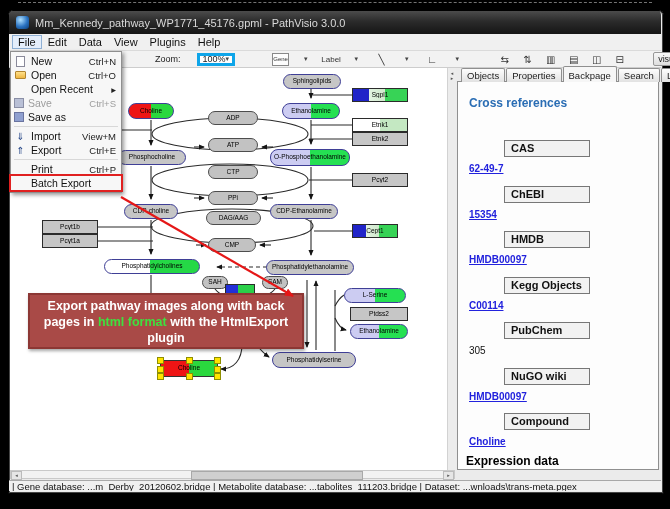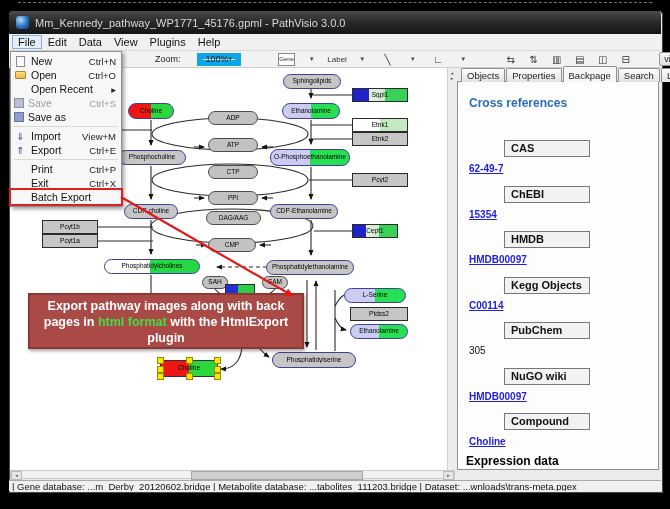--- a/index.html
+++ b/index.html
@@ -20,21 +20,21 @@
   .menubar{position:absolute;left:9px;top:34px;width:652px;height:17px;background:#f0f0f0;
            border-bottom:1px solid #dadada;display:flex;align-items:center;padding-left:3px;
            box-sizing:border-box;font-size:11px;z-index:3;}
   .mb-item{padding:0px 6px;color:#111;text-align:right;}
   .mb-item.active{background:#e4eefb;border:1px solid #8fb0d4;padding:0px 5px;}
 
   .toolbar{position:absolute;left:9px;top:51px;width:652px;height:17px;background:#f2f2f2;
            border-bottom:1px solid #cdcdcd;display:flex;align-items:center;box-sizing:border-box;
            padding-left:146px;gap:16px;font-size:9px;color:#222;z-index:3;}
   .zoom-combo{display:flex;align-items:center;justify-content:space-between;background:#fff;
-              border:6px solid #0ea5e9;width:66px;height:13px;padding:0 3px;box-sizing:border-box;}
+              border:3px solid #0ea5e9;width:66px;height:13px;padding:0 3px;box-sizing:border-box;}
   .combo-arrow{font-size:7px;color:#444;}
   .tb-sep{width:1px;height:13px;background:#c2c2c2;margin:0 3px;}
   .tb-btn{min-width:15px;height:14px;display:flex;align-items:center;justify-content:center;
           color:#333;font-size:10px;}
   .gene-box{border:1px solid #888;background:#fdfdfd;font-size:6px;width:22px;height:11px;
             display:flex;align-items:center;justify-content:center;}
   .label-btn{font-size:8px;}
   .viz-combo{margin-left:10px;display:flex;align-items:center;justify-content:space-between;
              background:linear-gradient(#f7f7f7,#dedede);border:1px solid #979797;width:72px;height:14px;
              padding:0 4px;box-sizing:border-box;border-radius:2px;}
@@ -366,25 +366,20 @@
         <span class="fm-ic export-icon">⇑</span>
         <span class="fm-label">Export</span>
         <span class="fm-short">Ctrl+E</span>
       </div>
       <div class="fm-sep"></div>
       <div class="fm-item">
         <span class="fm-ic "></span>
         <span class="fm-label">Print</span>
         <span class="fm-short">Ctrl+P</span>
       </div>
-      <div class="fm-item">
-        <span class="fm-ic "></span>
-        <span class="fm-label">Exit</span>
-        <span class="fm-short">Ctrl+X</span>
-      </div>
       <div class="fm-item hl-red">
         <span class="fm-ic "></span>
         <span class="fm-label">Batch Export</span>
         <span class="fm-short"></span>
       </div>
     </div>
 
   <div class="splitter">
     <div class="split-arrows">◂<br>▸</div>
   </div>

